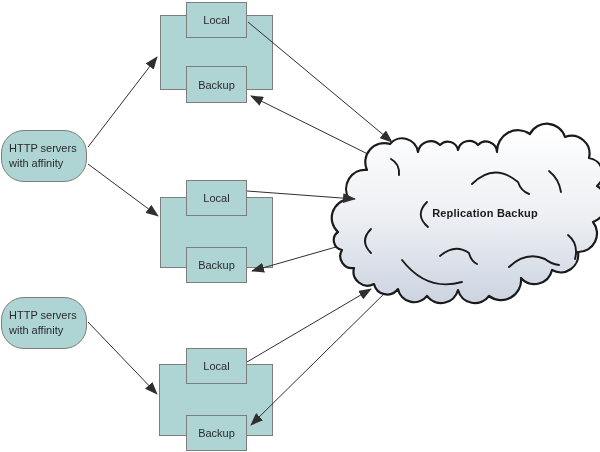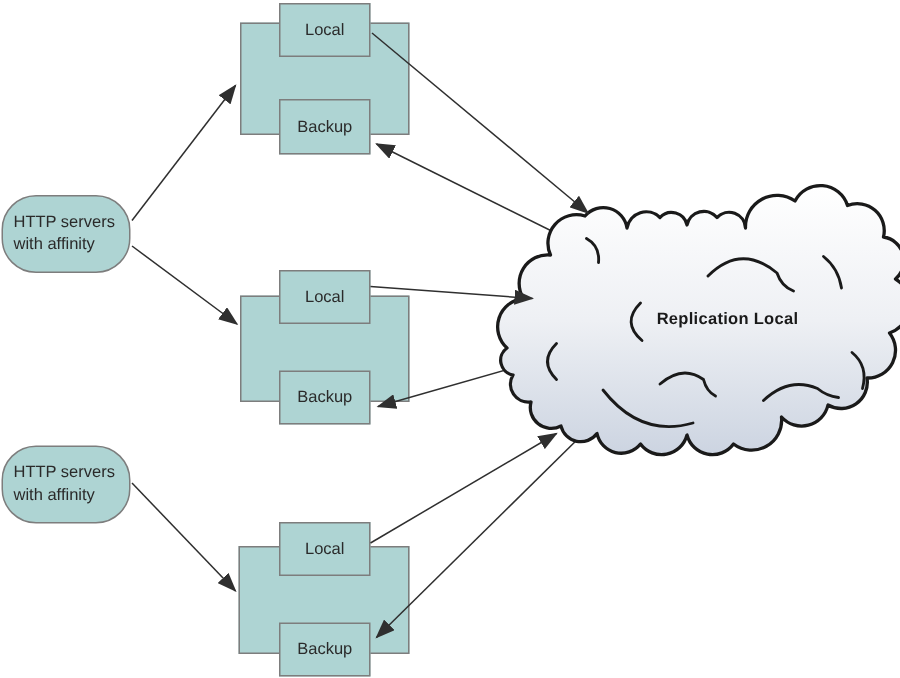--- a/index.html
+++ b/index.html
@@ -100,14 +100,14 @@
     </g>
 
     <path class="edge" marker-end="url(#arrow)" d="M88,147 L157,57"></path>
     <path class="edge" marker-end="url(#arrow)" d="M88,164 L158,216"></path>
     <path class="edge" marker-end="url(#arrow)" d="M88,322 L157,394"></path>
     <path class="edge" marker-end="url(#arrow)" d="M248,22 L392,142"></path>
     <path class="edge" marker-end="url(#arrow)" d="M247,191 L355,199"></path>
     <path class="edge" marker-end="url(#arrow)" d="M247,362 L371,289"></path>
   </svg>
 
-  <div class="cloud-label">Replication Local</div>
+  <div class="cloud-label">Replication Backup</div>
 </div>
 
 </body></html>

